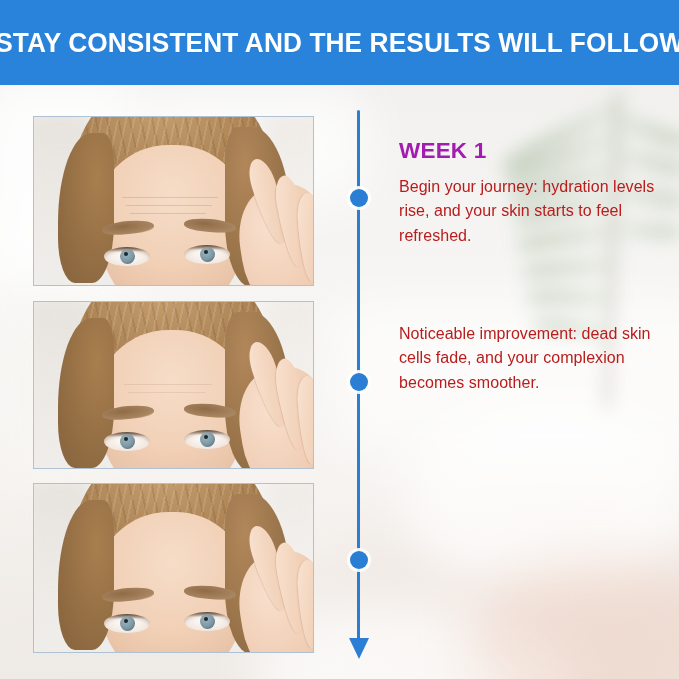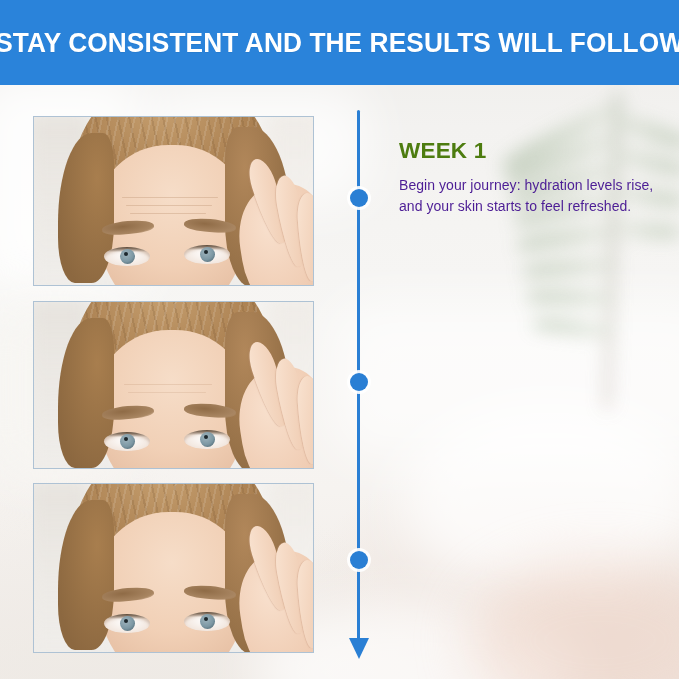--- a/index.html
+++ b/index.html
@@ -249,29 +249,29 @@
   .week {
     position: absolute;
     left: 399px;
     width: 268px;
   }
   .week-1 { top: 138px; }
   .week-2 { top: 322px; }
   .week-3 { top: 511px; }
 
   .week-title {
-    color: #4d7c0f;
+    color: #a21caf;
     font-size: 22.5px;
     font-weight: bold;
     letter-spacing: 0.2px;
     margin-bottom: 11px;
   }
   .week-body {
-    color: #4c1d95;
-    font-size: 14px;
+    color: #b91c1c;
+    font-size: 16px;
     line-height: 1.52;
     letter-spacing: 0.05px;
   }
   .week-3 .week-body { width: 272px; }
   .week-2 .week-body { width: 266px; }
 </style>
 </head>
 <body>
 
 <div id="stage">
@@ -402,16 +402,17 @@
     <div class="tl-dot dot-3"></div>
     <div class="tl-arrow"></div>
   </div>
 
   <div class="week week-1">
     <div class="week-title">WEEK 1</div>
     <div class="week-body">Begin your journey: hydration levels rise, and your skin starts to feel refreshed.</div>
   </div>
 
   <div class="week week-2">
+    <div class="week-body">Noticeable improvement: dead skin cells fade, and your complexion becomes smoother.</div>
   </div>
 
 
 </div>
 
 </body></html>

